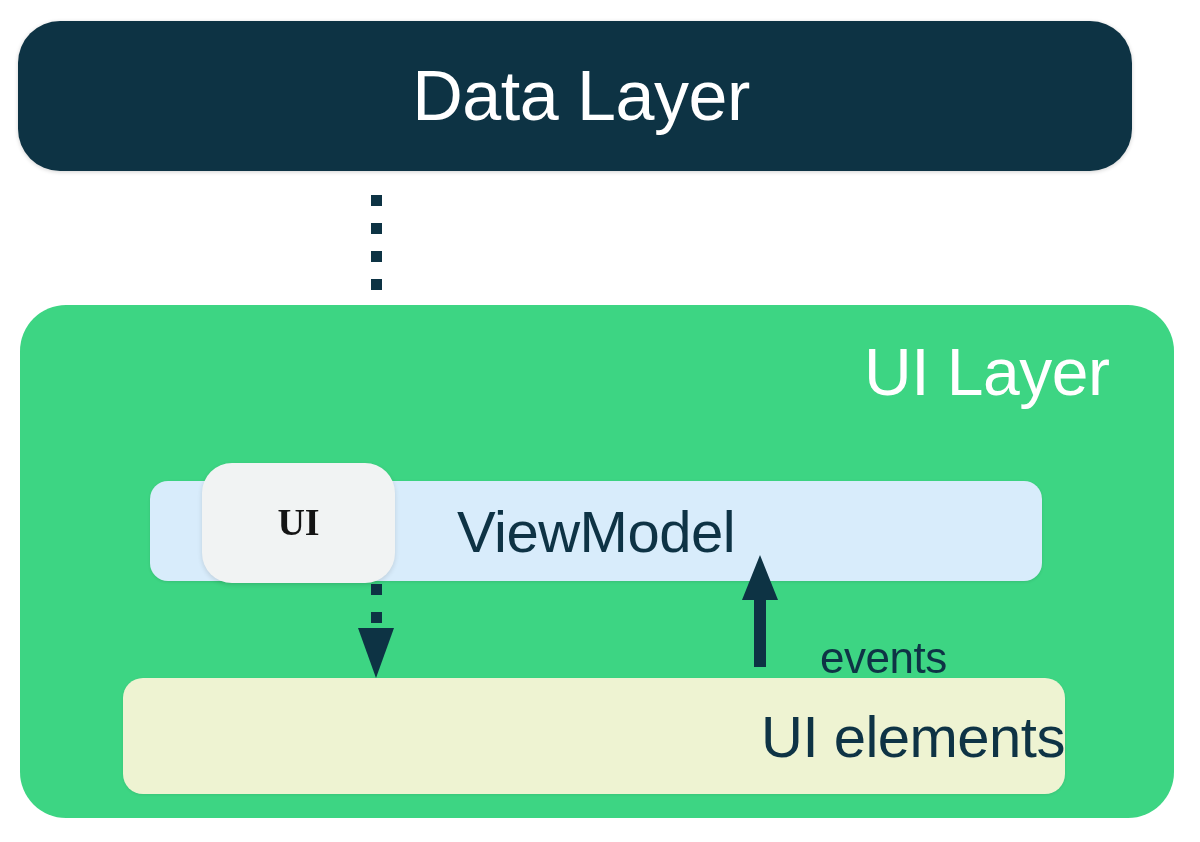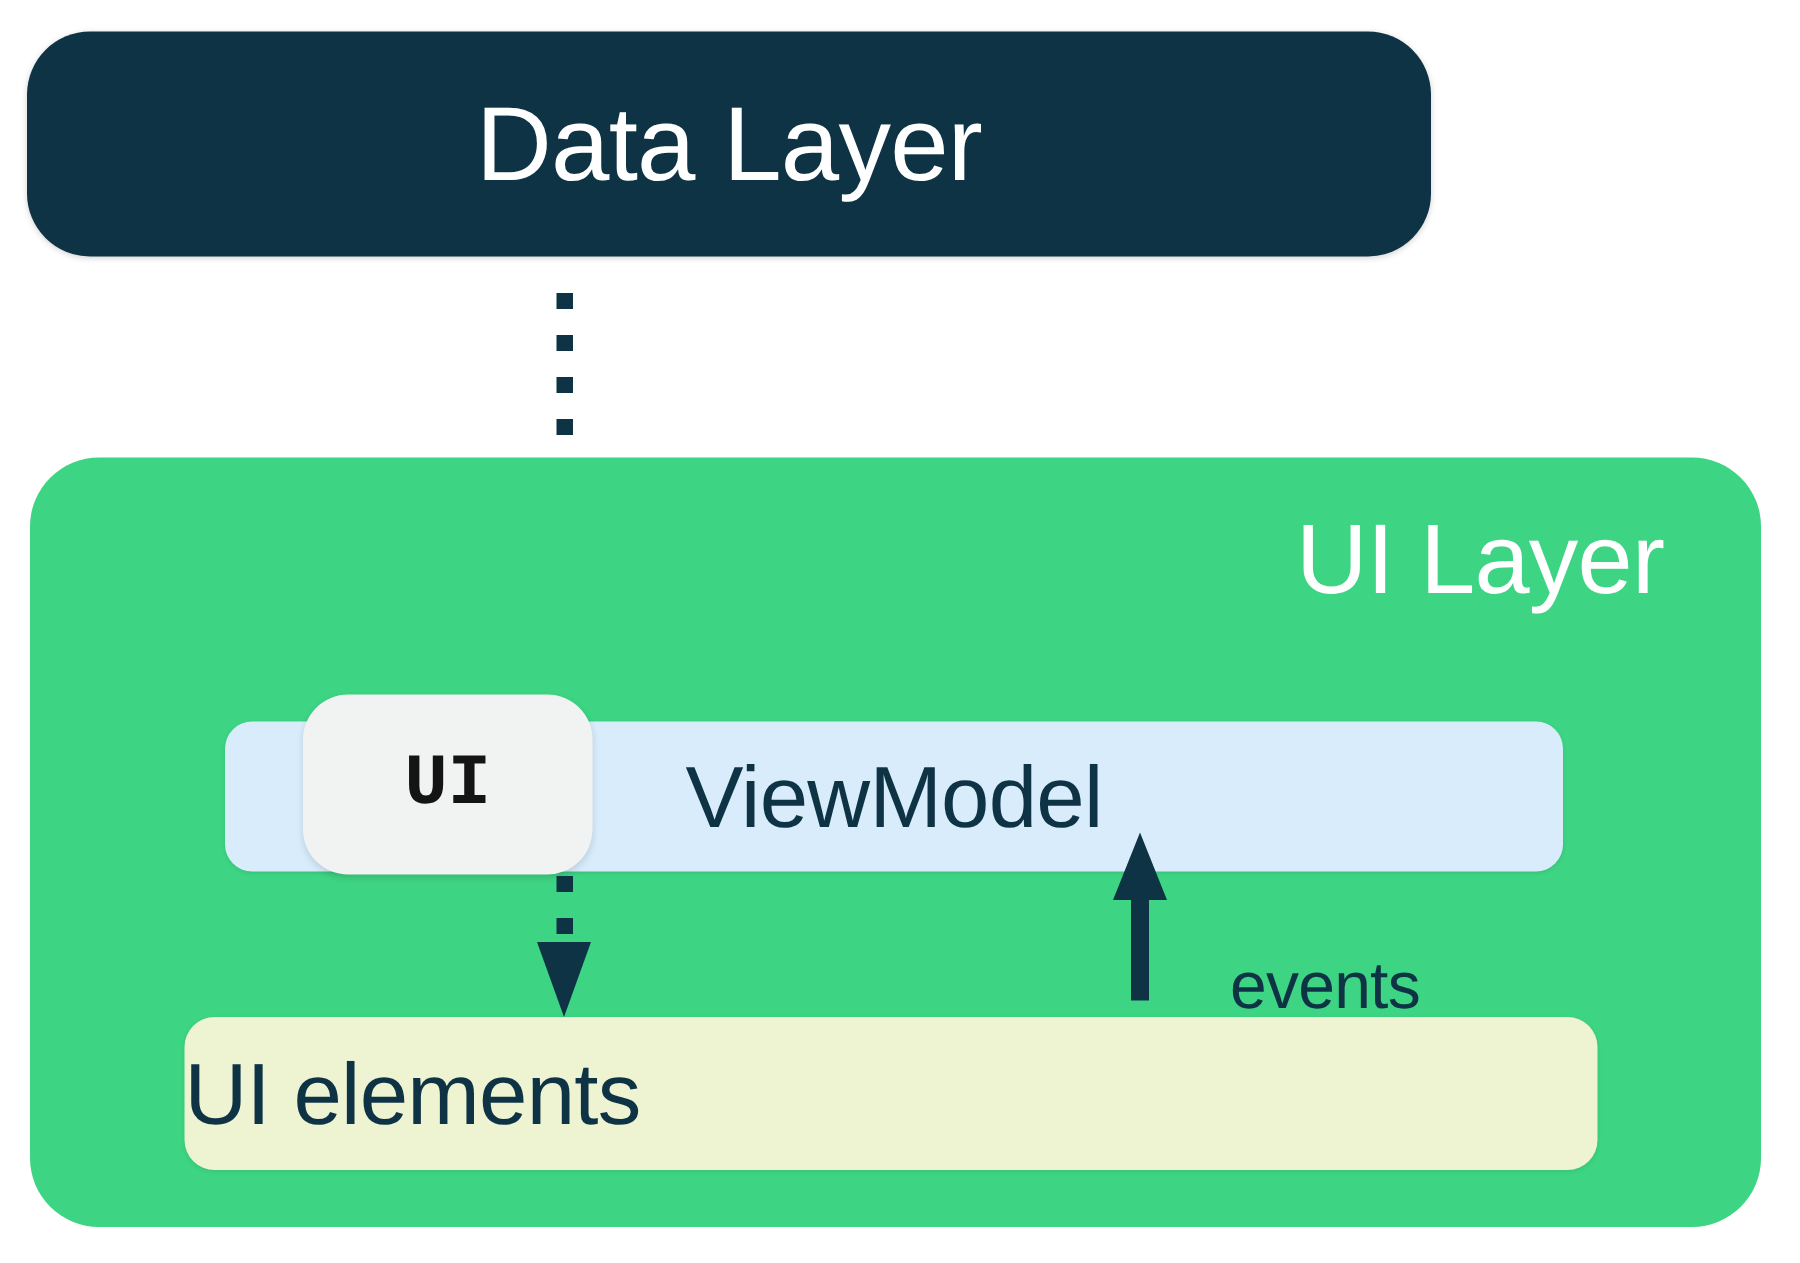--- a/index.html
+++ b/index.html
@@ -17,25 +17,26 @@
     position:relative;
     width:1200px;height:842px;
     background:#ffffff;
     overflow:hidden;
     font-family:"Liberation Sans",sans-serif;
   }
   .abs{position:absolute;}
 
   
   .data-layer-box{
-    left:18px;top:21px;width:936px;height:150px;
+    left:18px;top:21px;width:1102px;height:150px;
     background:var(--navy);
     border-radius:42px;
     display:flex;align-items:center;justify-content:center;
     box-shadow:0 1px 4px rgba(0,0,0,0.18);
+    padding-left:12px;
   }
   .data-layer-box .label{
     color:var(--white);font-size:70px;letter-spacing:-0.5px;
   }
 
   
   .app-data-label{
     left:82px;top:194px;width:300px;
     text-align:center;
     color:var(--text-navy);
@@ -88,22 +89,22 @@
   
   .ui-state-box{
     left:202px;top:463px;width:193px;height:120px;
     background:var(--state-bg);
     border-radius:30px;
     display:flex;flex-direction:column;align-items:center;justify-content:center;
     box-shadow:0 2px 5px rgba(0,0,0,0.12);
   }
   .ui-state-box .line{
     color:var(--black);
-    font-family:Liberation Mono, monospace;
-    font-weight:bold;font-size:48px;line-height:1.3;
+    font-family:Liberation Serif, serif;
+    font-weight:bold;font-size:38px;line-height:1.3;
   }
 
   
   .events-head-up{
     left:742px;top:555px;
     width:0;height:0;
     border-left:18px solid transparent;
     border-right:18px solid transparent;
     border-bottom:45px solid var(--navy);
   }
@@ -111,24 +112,24 @@
     left:754px;top:597px;width:12px;height:70px;
     background:var(--navy);
   }
   .events-label{
     left:820px;top:585px;
     color:var(--text-navy);font-size:44px;letter-spacing:-0.5px;margin-top:48px;
   }
 
   
   .ui-elements-box{
-    left:123px;top:678px;width:942px;height:102px;
+    left:123px;top:678px;width:942px;height:116px;
     background:var(--cream);
     border-radius:20px;
-    display:flex;align-items:center;justify-content:flex-start;
+    display:flex;align-items:center;justify-content:flex-end;
     box-shadow:0 1px 3px rgba(0,0,0,0.08);
   }
   .ui-elements-box .label{
     color:var(--text-navy);font-size:58px;letter-spacing:-0.5px;
   }
 </style>
 </head>
 <body>
 
 <div class="canvas">

